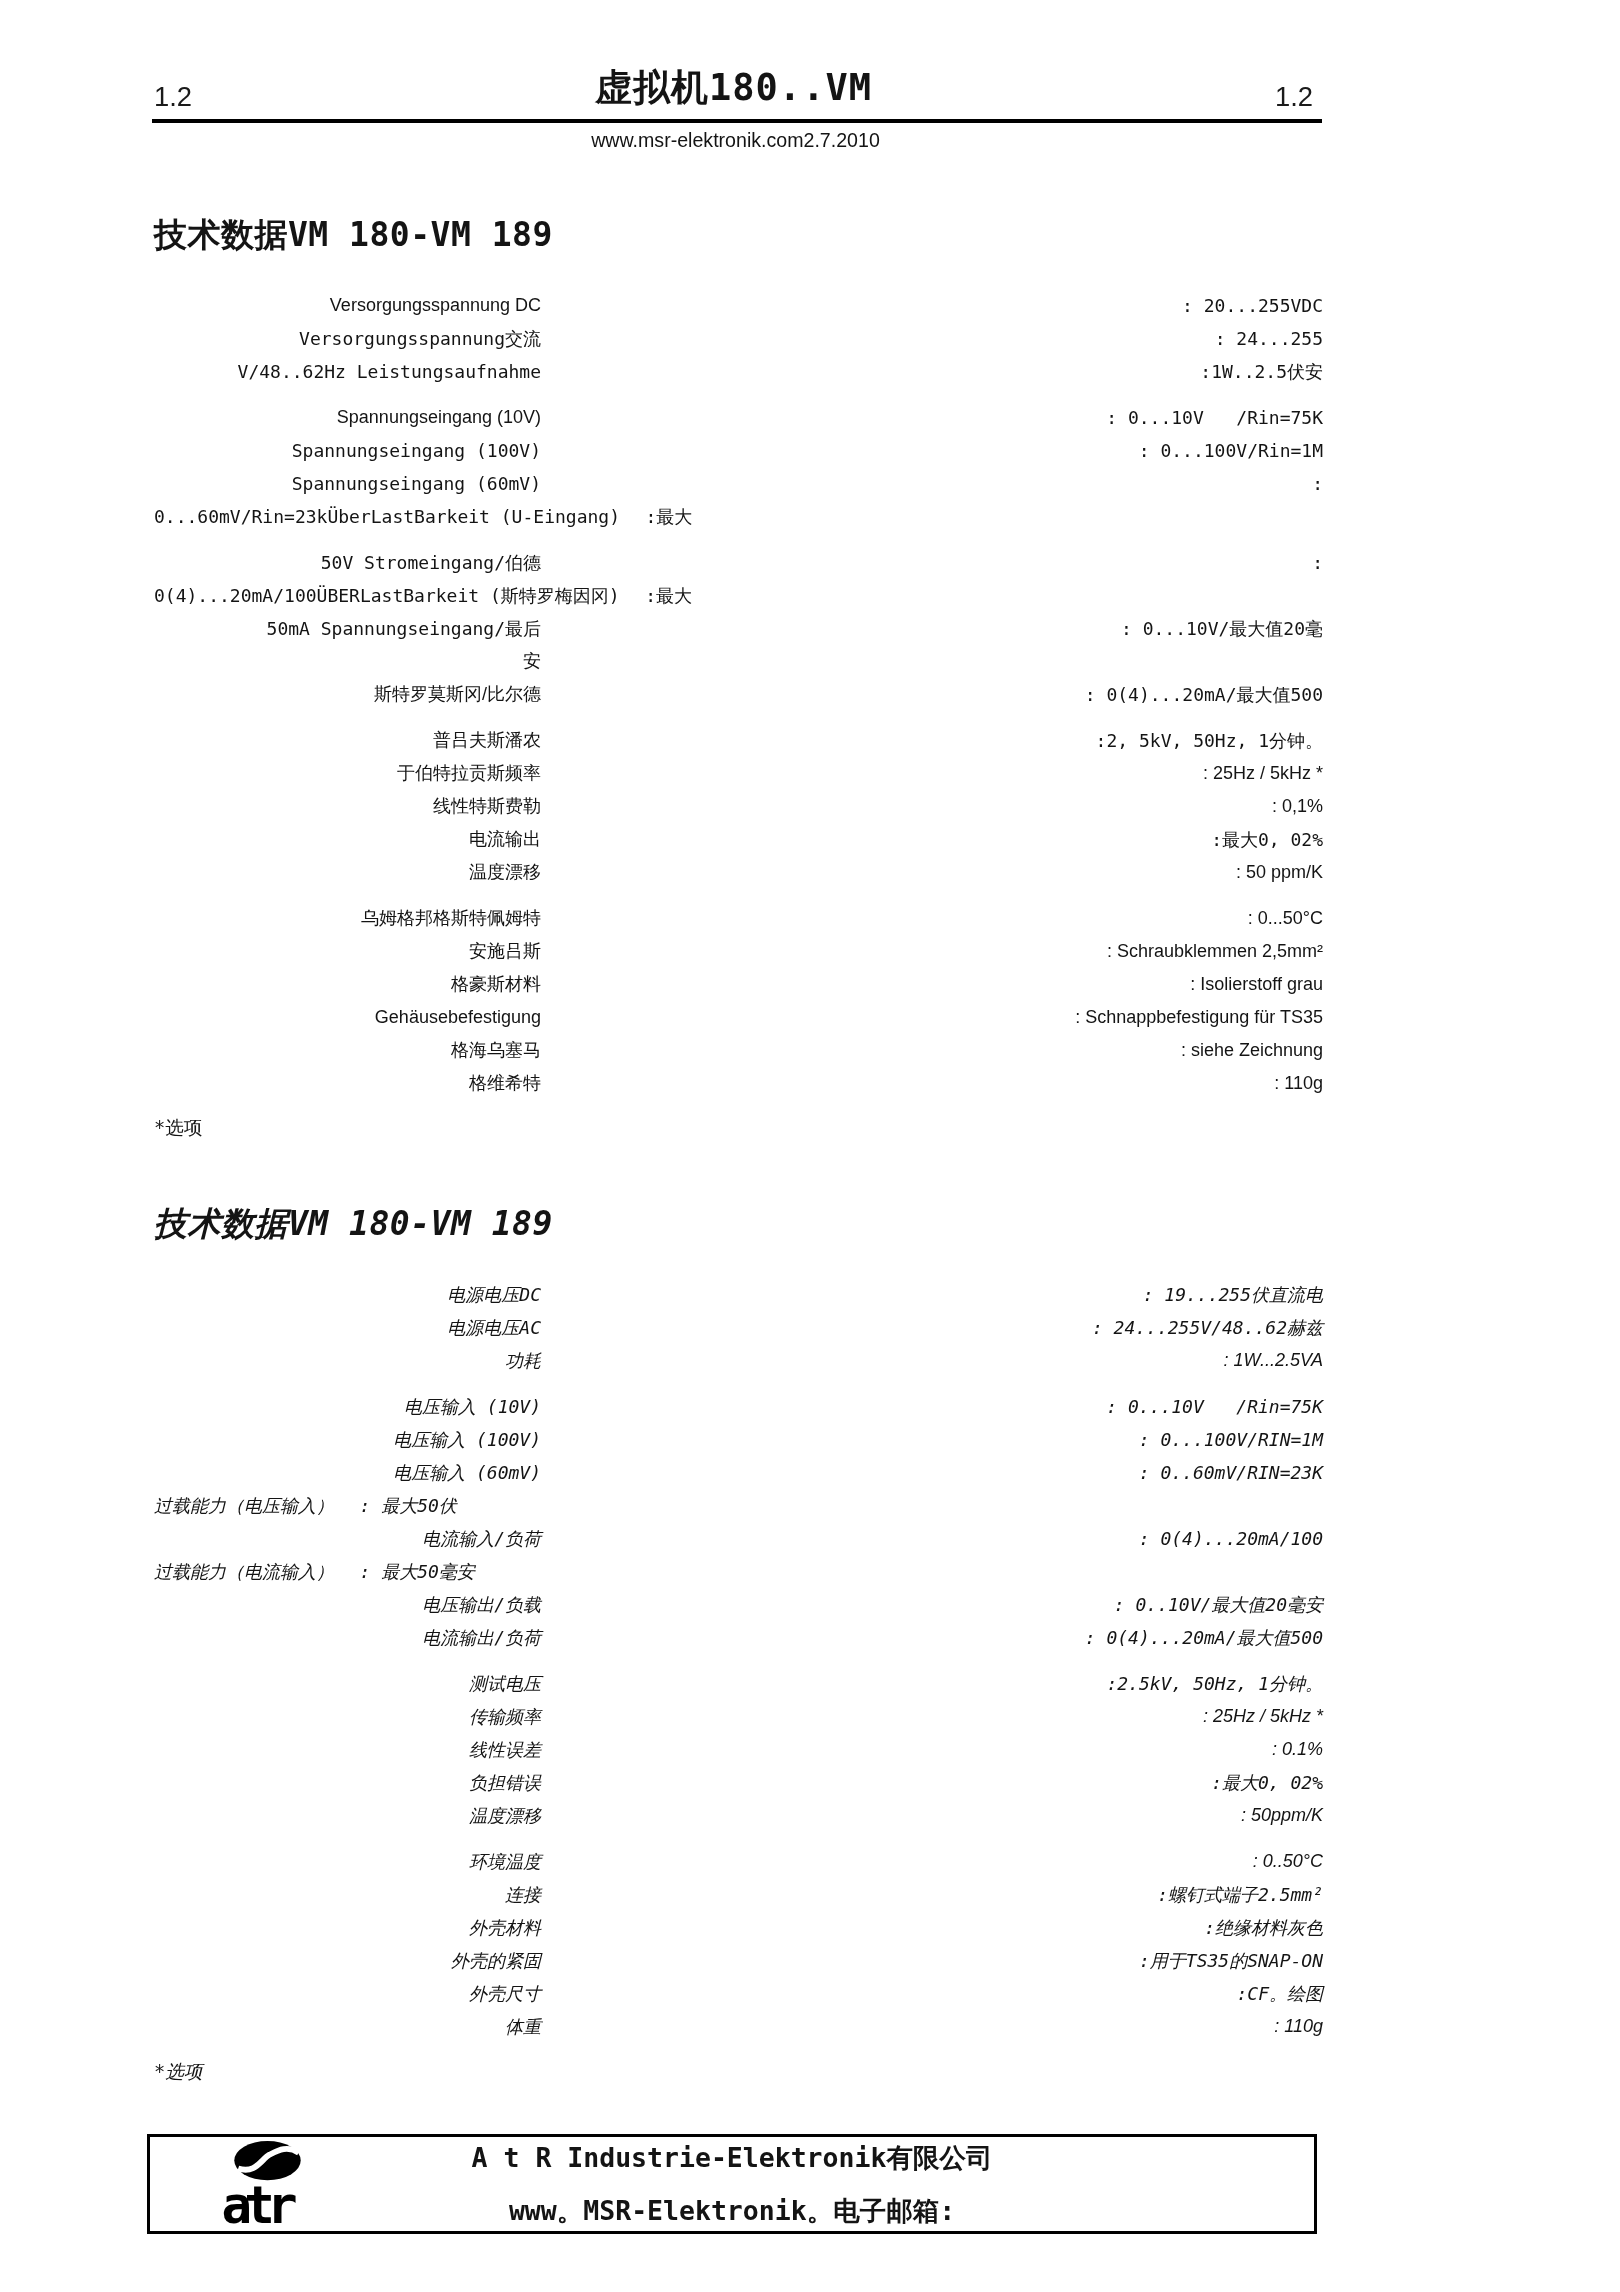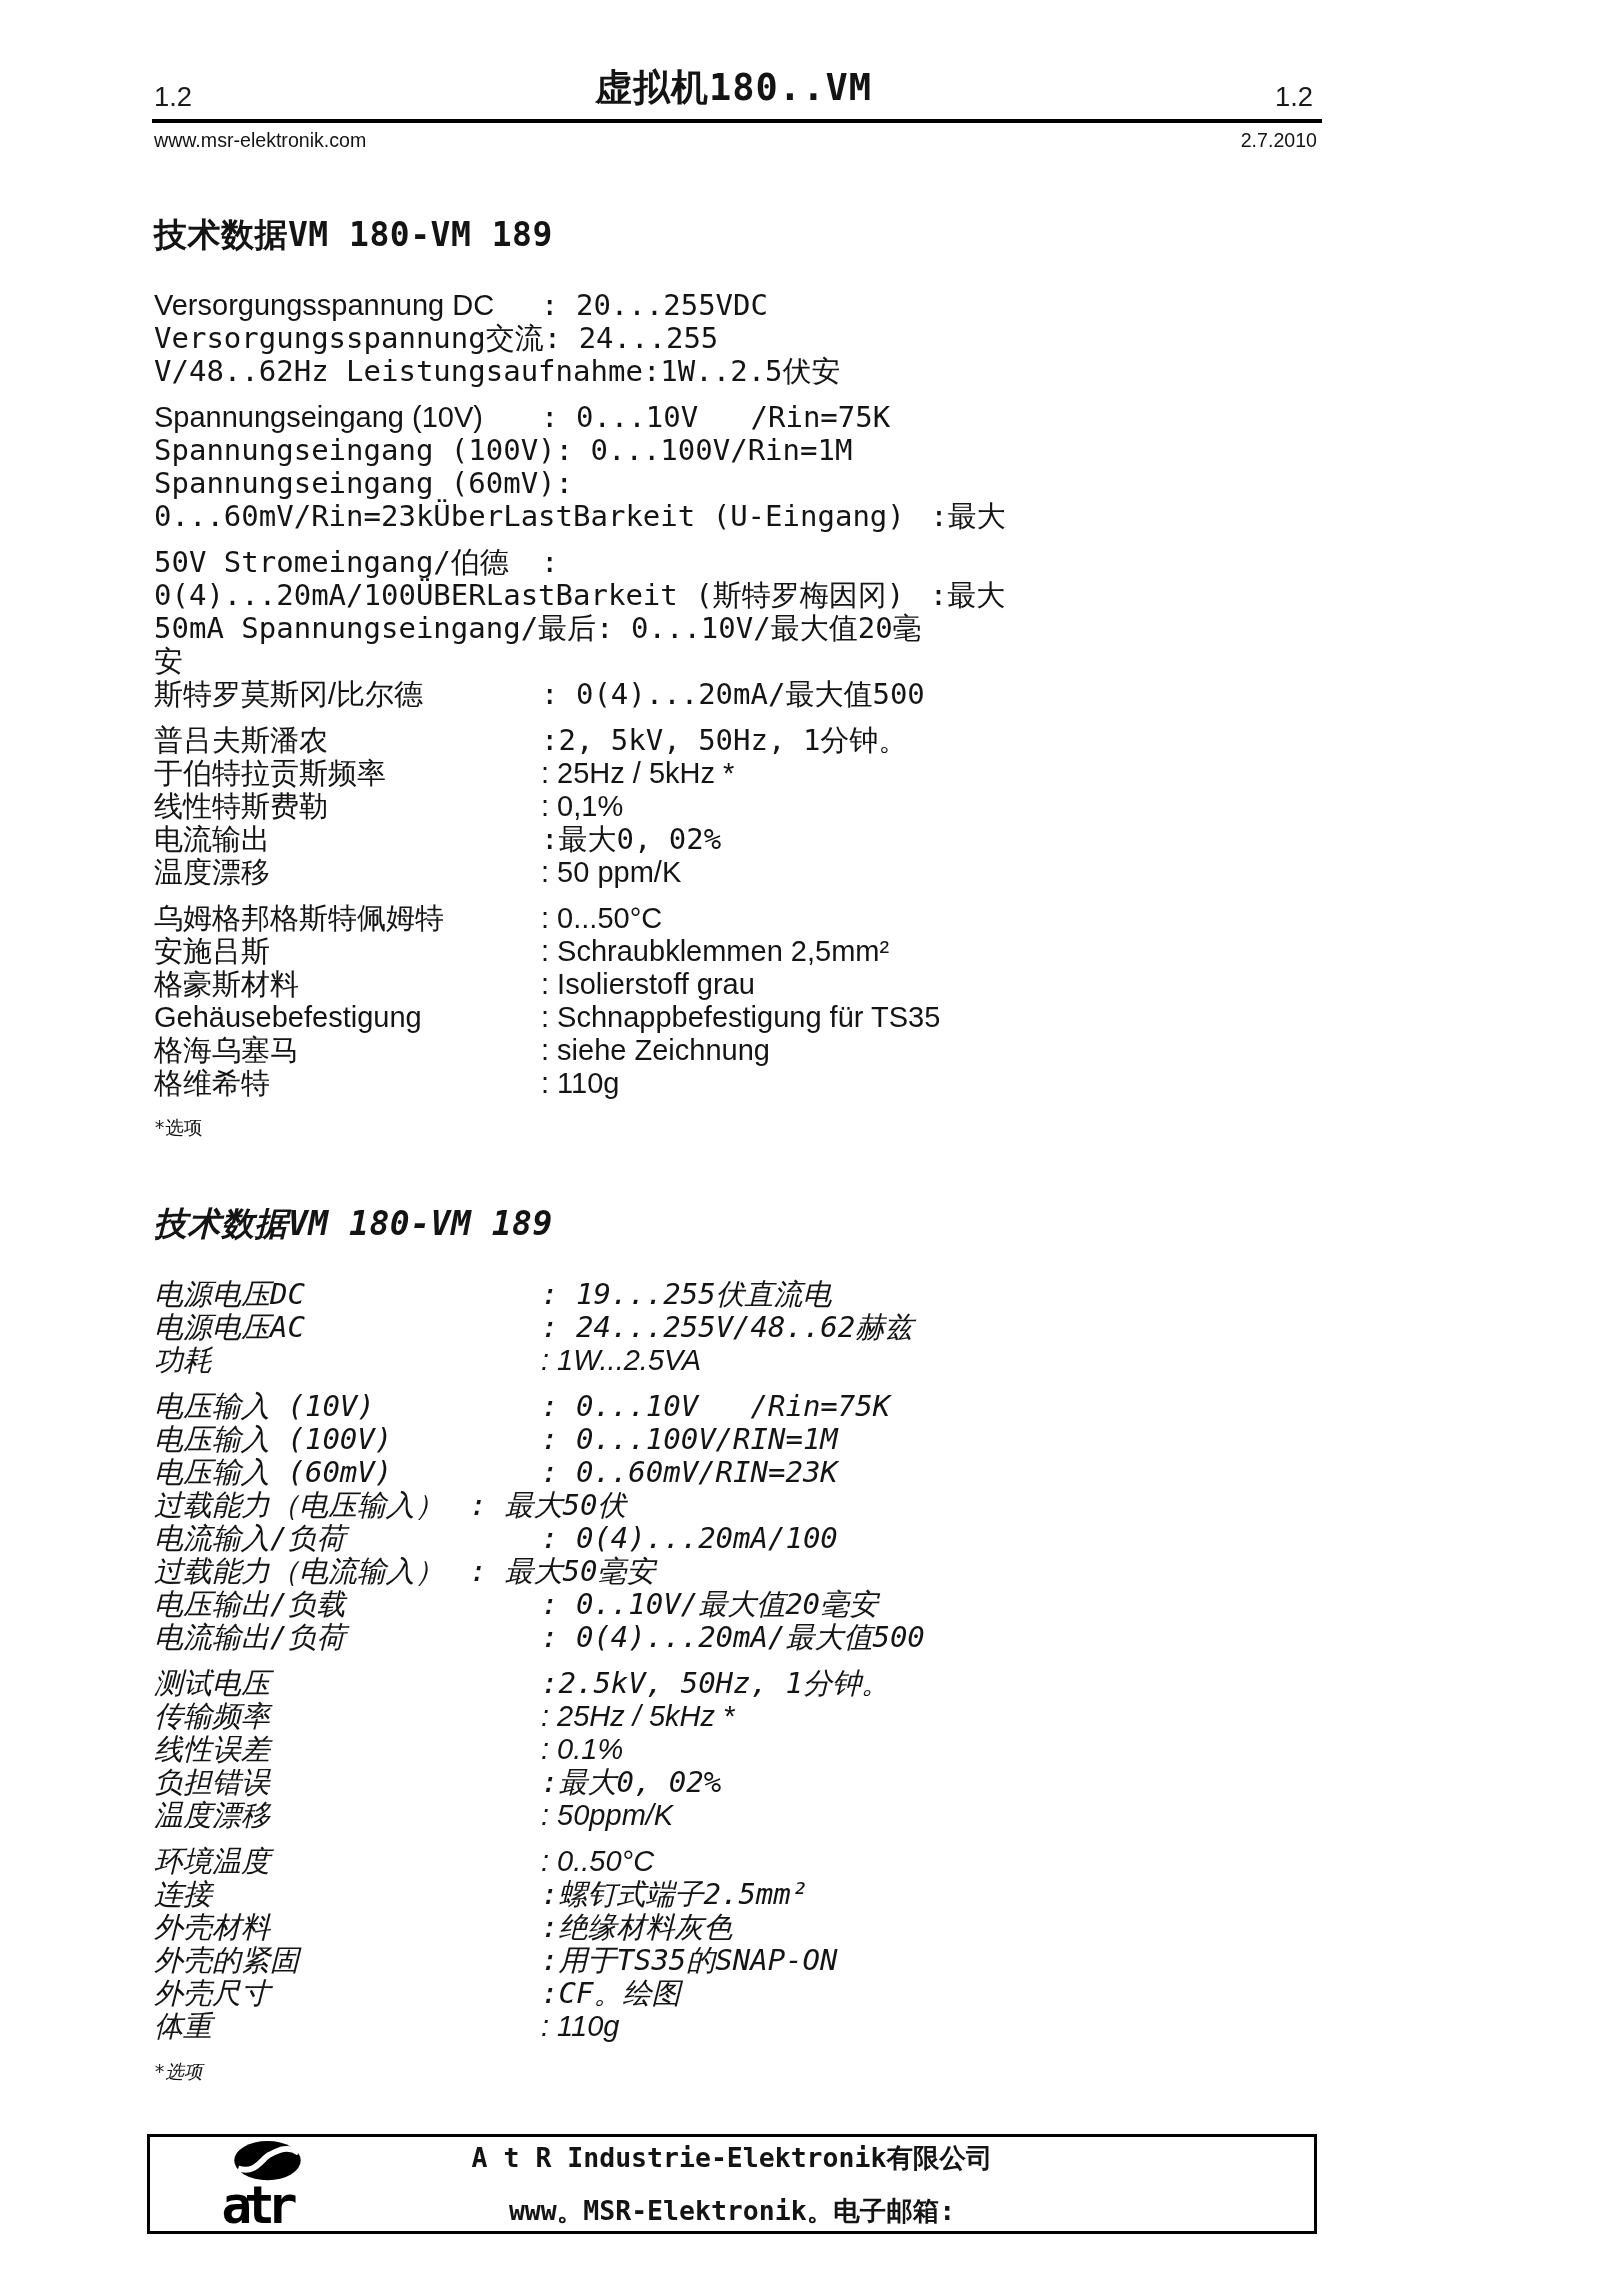--- a/index.html
+++ b/index.html
@@ -15,32 +15,32 @@
     display:flex;justify-content:space-between;align-items:flex-end;
     padding:63px 147px 5.9px 154px;
   }
   .pageno{font-size:27.4px;color:#1a1a1a;}
   .doc-title{
     font-family:"DejaVu Sans Mono",monospace;
     font-size:37px;font-weight:bold;letter-spacing:1px;
   }
   .rule{height:0;border-top:4.9px solid #000;margin:0 138px 0 152px;}
   .subheader{
-    display:flex;justify-content:space-between;
+    display:flex;justify-content:center;
     padding:5.9px 143px 0 154px;font-size:19.6px;
   }
   
   .section{padding:0 137px 0 154px;}
   .section-title{
     font-family:"DejaVu Sans Mono",monospace;
     font-size:33px;font-weight:bold;letter-spacing:0.5px;
     margin:61px 0 31px 0;
   }
   .s2 .section-title{font-style:italic;}
-  .row{display:flex;font-size:29px;line-height:33px;}
+  .row{display:flex;font-size:18px;line-height:33px;text-align:right;}
   .row.gap{margin-top:13px;}
   .row .lbl{flex:0 0 387px;white-space:pre;}
   .row .val{flex:1 1 auto;white-space:pre;}
   .row.full .lbl{flex:0 0 auto;padding-right:25.5px;}
   .row.full .val{flex:0 0 auto;}
   .s2 .row{font-style:italic;}
   .mono{font-family:"DejaVu Sans Mono",monospace;}
   .sans{font-family:"Liberation Sans",sans-serif;}
   .cjk{font-family:"Liberation Sans",sans-serif;}
   .footnote{font-size:18.6px;margin-top:15.7px;}

